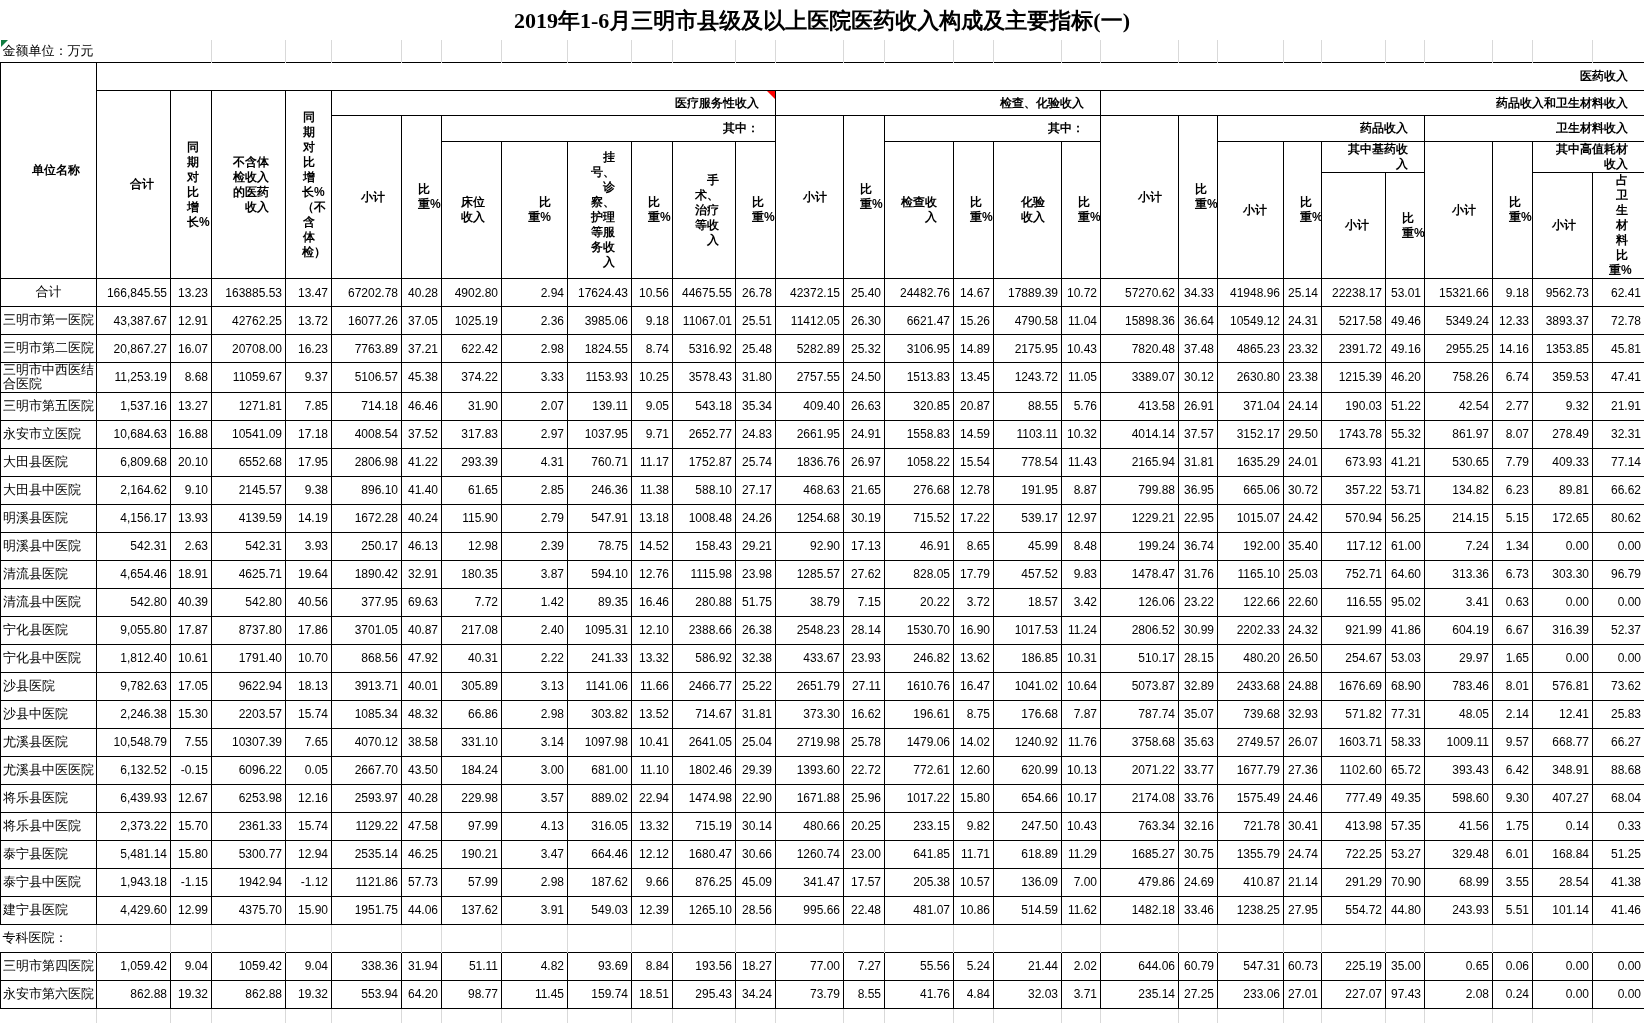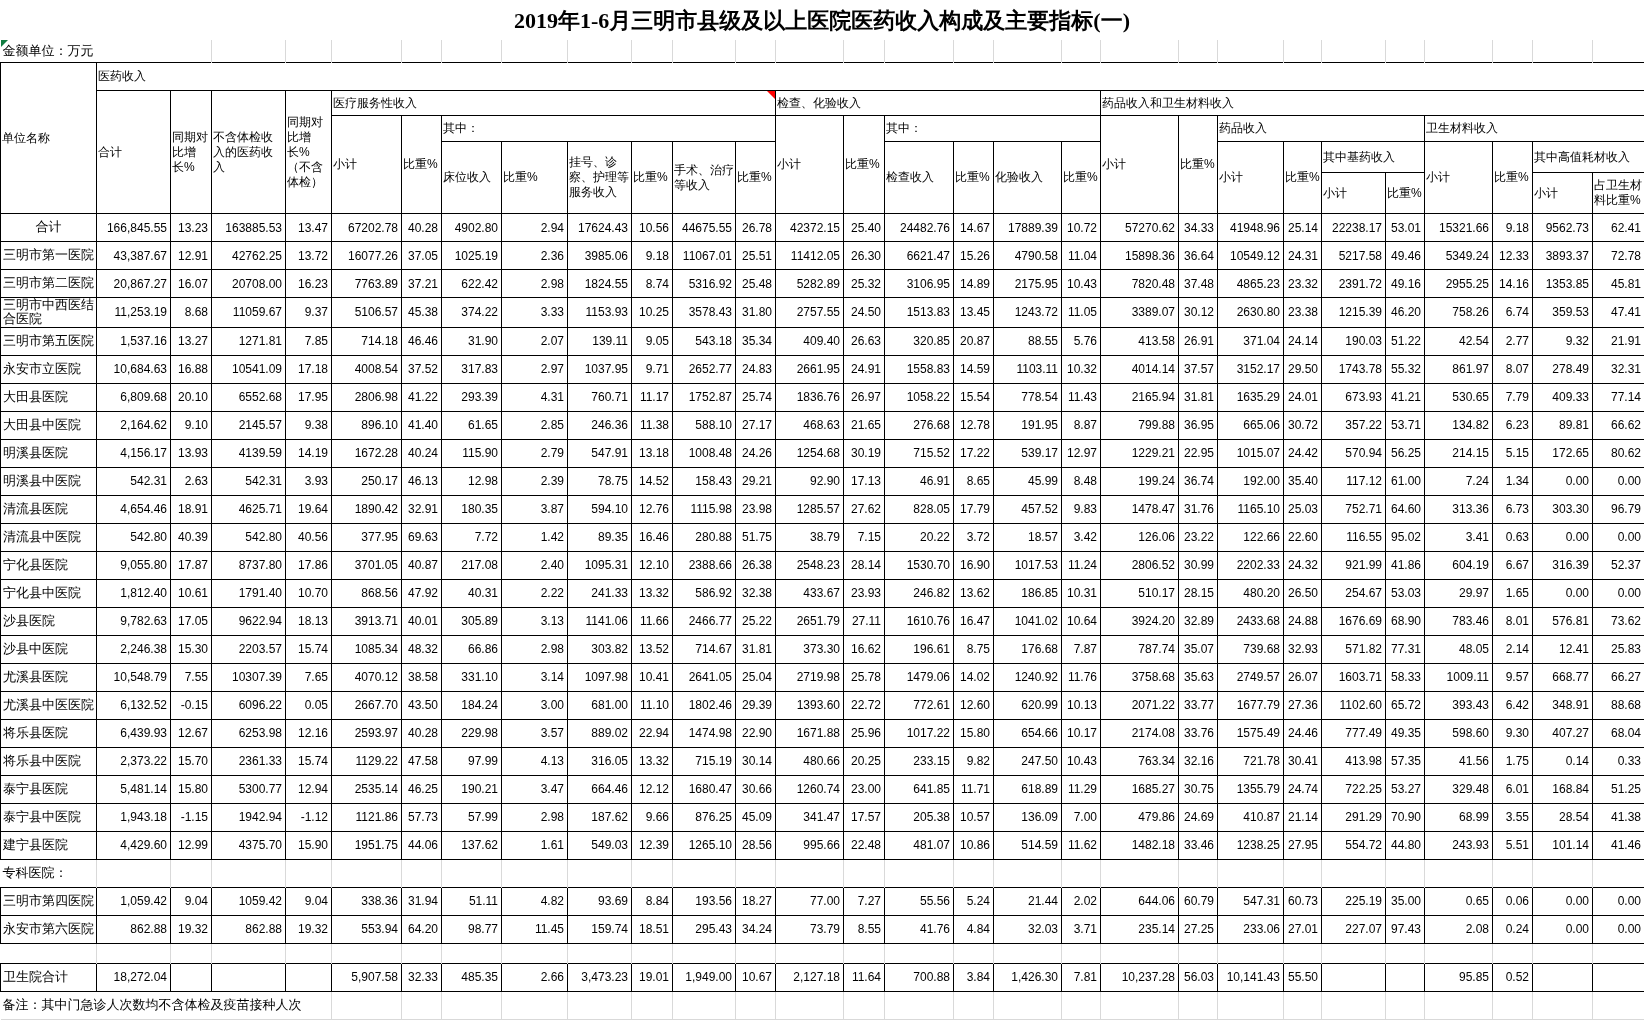--- a/index.html
+++ b/index.html
@@ -1,20 +1,20 @@
 <!DOCTYPE html>
 <html><head>
 <meta charset="utf-8">
 <style>
   html,body{margin:0;padding:0;background:#fff;}
   body{width:1644px;height:1023px;overflow:hidden;font-family:"Liberation Sans",sans-serif;color:#000;}
   .title{height:40px;line-height:42px;text-align:center;font-weight:bold;font-size:22px;font-family:"Liberation Serif",serif;}
   table{border-collapse:collapse;table-layout:fixed;width:1644px;}
   td,th{overflow:hidden;white-space:nowrap;padding:0;}
-  .hd th{border:1px solid #000;font-weight:normal;font-size:12px;padding:0 1px;text-align:left;vertical-align:middle;white-space:normal;line-height:1.25;}
+  .hd th{border:1px solid #000;font-weight:bold;font-size:12px;padding:0 16px;text-align:right;vertical-align:middle;white-space:normal;line-height:1.25;}
   .b td{border:1px solid #000;height:27px;}
   .num{text-align:right;padding-right:3px;font-size:12px;}
   .name{text-align:left;padding-left:2px;font-size:13px;white-space:normal;line-height:1.1;}
   .c{text-align:center;padding-left:0;}
   .p{border-right:1px solid #d9d9d9;height:27px;font-size:12px;}
   .pname{font-size:13px;text-align:left;padding-left:2px;}
   .note .p{border-bottom:1px solid #d9d9d9;}
   .unit-cell{position:relative;}
   .unit-cell::before{content:"";position:absolute;top:0;left:0;border-top:7px solid #107c41;border-right:7px solid transparent;}
   .svc{position:relative;}
@@ -587,21 +587,21 @@
         <td class="num">1141.06</td>
         <td class="num">11.66</td>
         <td class="num">2466.77</td>
         <td class="num">25.22</td>
         <td class="num">2651.79</td>
         <td class="num">27.11</td>
         <td class="num">1610.76</td>
         <td class="num">16.47</td>
         <td class="num">1041.02</td>
         <td class="num">10.64</td>
-        <td class="num">3924.20</td>
+        <td class="num">5073.87</td>
         <td class="num">32.89</td>
         <td class="num">2433.68</td>
         <td class="num">24.88</td>
         <td class="num">1676.69</td>
         <td class="num">68.90</td>
         <td class="num">783.46</td>
         <td class="num">8.01</td>
         <td class="num">576.81</td>
         <td class="num">73.62</td>
       </tr>
@@ -824,21 +824,21 @@
       </tr>
       <tr class="b">
         <td class="name">建宁县医院</td>
         <td class="num">4,429.60</td>
         <td class="num">12.99</td>
         <td class="num">4375.70</td>
         <td class="num">15.90</td>
         <td class="num">1951.75</td>
         <td class="num">44.06</td>
         <td class="num">137.62</td>
-        <td class="num">1.61</td>
+        <td class="num">3.91</td>
         <td class="num">549.03</td>
         <td class="num">12.39</td>
         <td class="num">1265.10</td>
         <td class="num">28.56</td>
         <td class="num">995.66</td>
         <td class="num">22.48</td>
         <td class="num">481.07</td>
         <td class="num">10.86</td>
         <td class="num">514.59</td>
         <td class="num">11.62</td>

